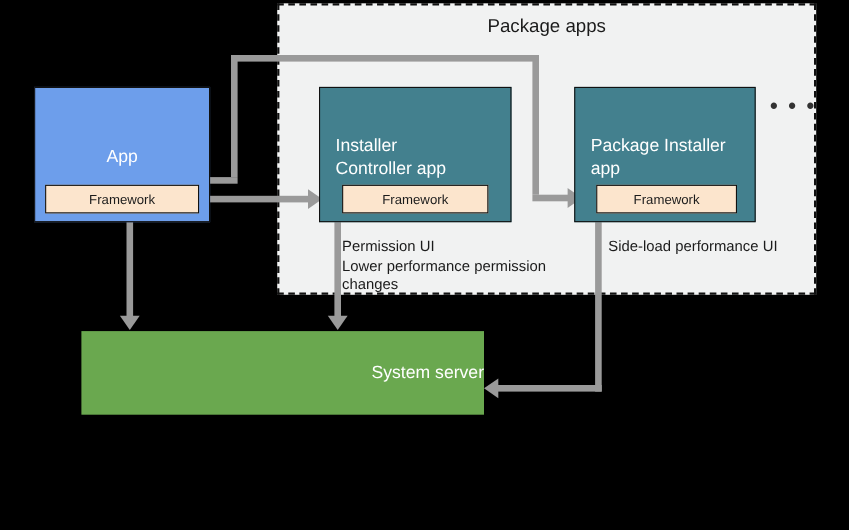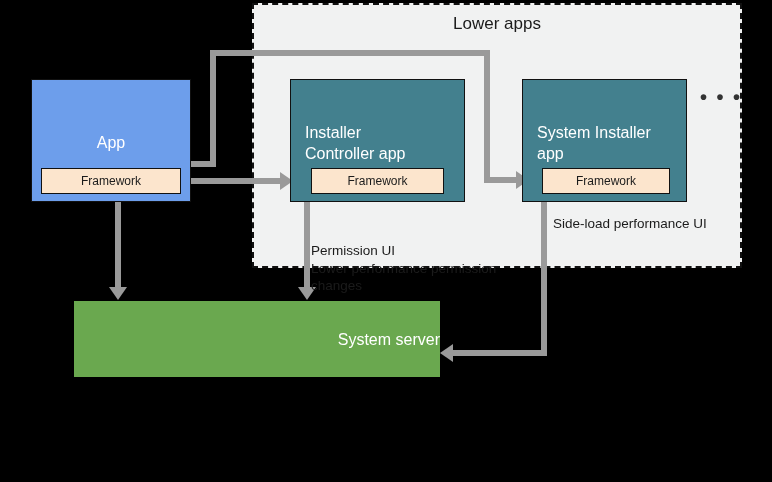--- a/index.html
+++ b/index.html
@@ -122,21 +122,21 @@
   }
 
   
   .caption {
     position: absolute;
     color: #1b1b1b;
     font-size: 13.5px;
     line-height: 17.5px;
     white-space: pre-line;
   }
-  .cap-perm { left: 311px; top: 215px; width: 225px; margin-top: 27px; }
+  .cap-perm { left: 311px; top: 215px; width: 225px; }
   .cap-side { left: 553px; top: 215px; width: 190px; }
 
   
   .ellipsis {
     position: absolute;
     left: 700px;
     top: 86px;
     font-size: 20px;
     letter-spacing: 2px;
     color: #333333;
@@ -168,21 +168,21 @@
     border-right: 9px solid transparent;
     border-top: 13px solid #9a9a9a;
   }
 </style>
 </head>
 <body>
 
 <div id="canvas">
 
   <div class="sysapps-box"></div>
-  <div class="sysapps-title">Lower apps</div>
+  <div class="sysapps-title">Package apps</div>
 
   <div class="seg" style="left:484px; top:50px; width:6px; height:127px;"></div>
   <div class="seg" style="left:210px; top:50px; width:280px; height:6px;"></div>
   <div class="seg" style="left:210px; top:50px; width:6px; height:111px;"></div>
   <div class="seg" style="left:186px; top:161px; width:30px; height:6px;"></div>
 
   <div class="seg" style="left:484px; top:177px; width:40px; height:6px;"></div>
   <div class="arrow arrow-right" style="left:516px; top:171px;"></div>
 
   <div class="seg" style="left:175px; top:178px; width:108px; height:6px;"></div>
@@ -203,21 +203,21 @@
   </div>
   <div class="fw fw-app">Framework</div>
 
   <div class="node node-permctl">
     <div class="node-label" style="white-space:pre-line;">Installer
 Controller app</div>
   </div>
   <div class="fw fw-permctl">Framework</div>
 
   <div class="node node-pkginst">
-    <div class="node-label" style="white-space:pre-line;">System Installer
+    <div class="node-label" style="white-space:pre-line;">Package Installer
 app</div>
   </div>
   <div class="fw fw-pkginst">Framework</div>
 
   <div class="ellipsis">• • •</div>
 
   <div class="caption cap-perm">Permission UI
 Lower performance permission
 changes</div>
   <div class="caption cap-side">Side-load performance UI</div>

